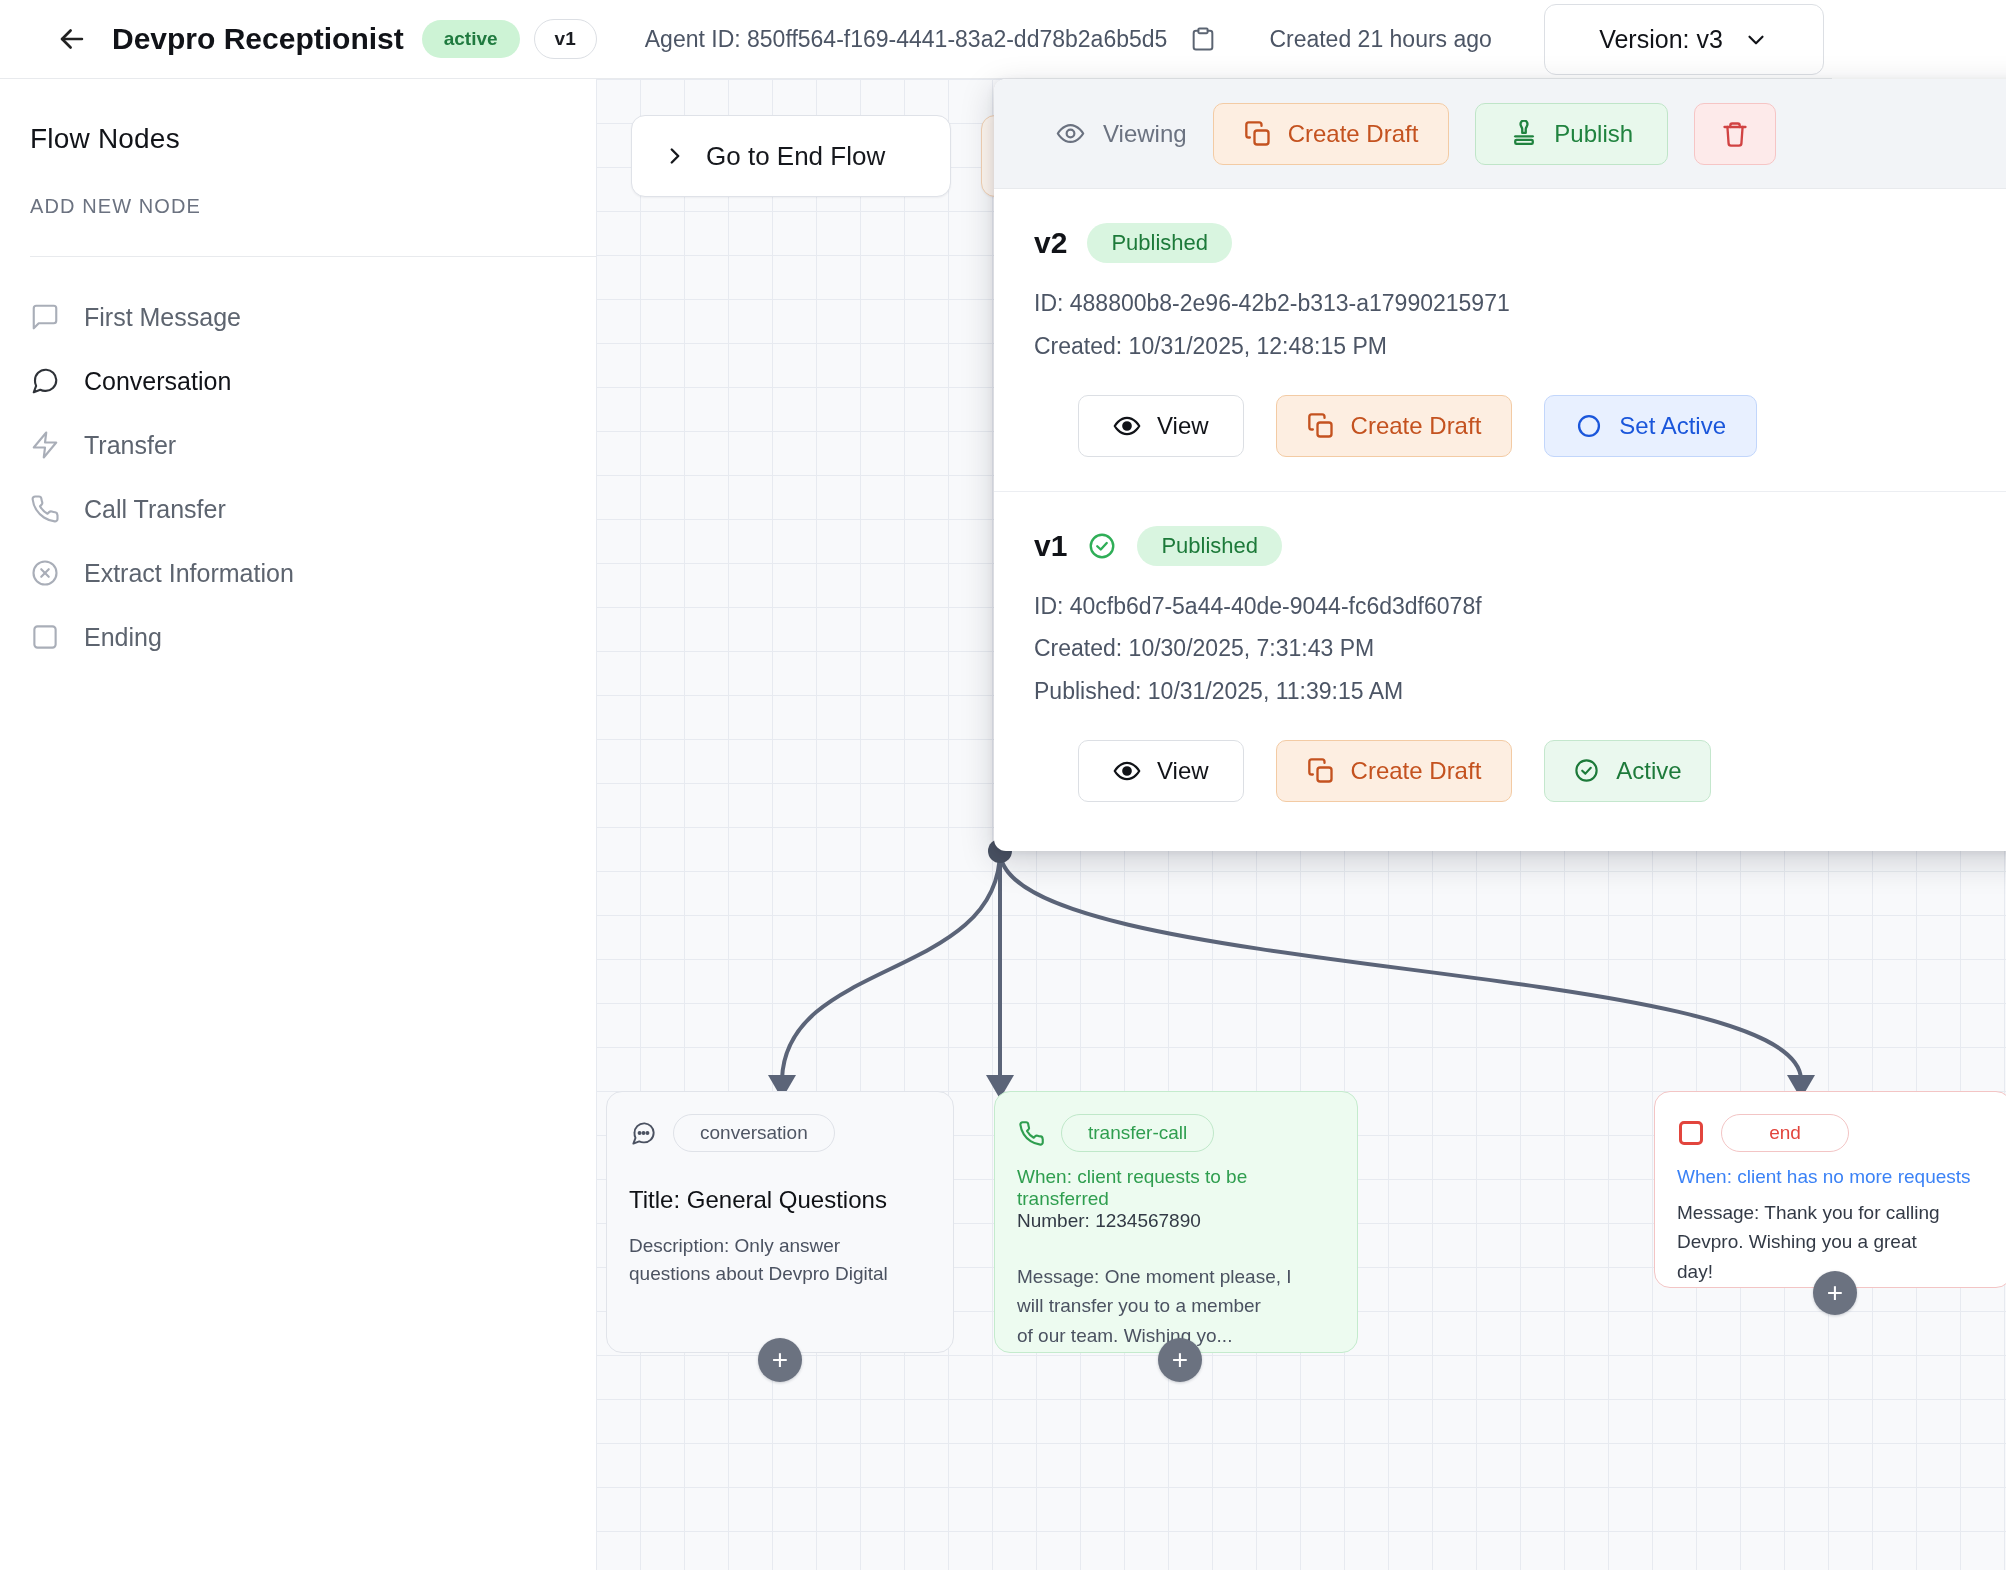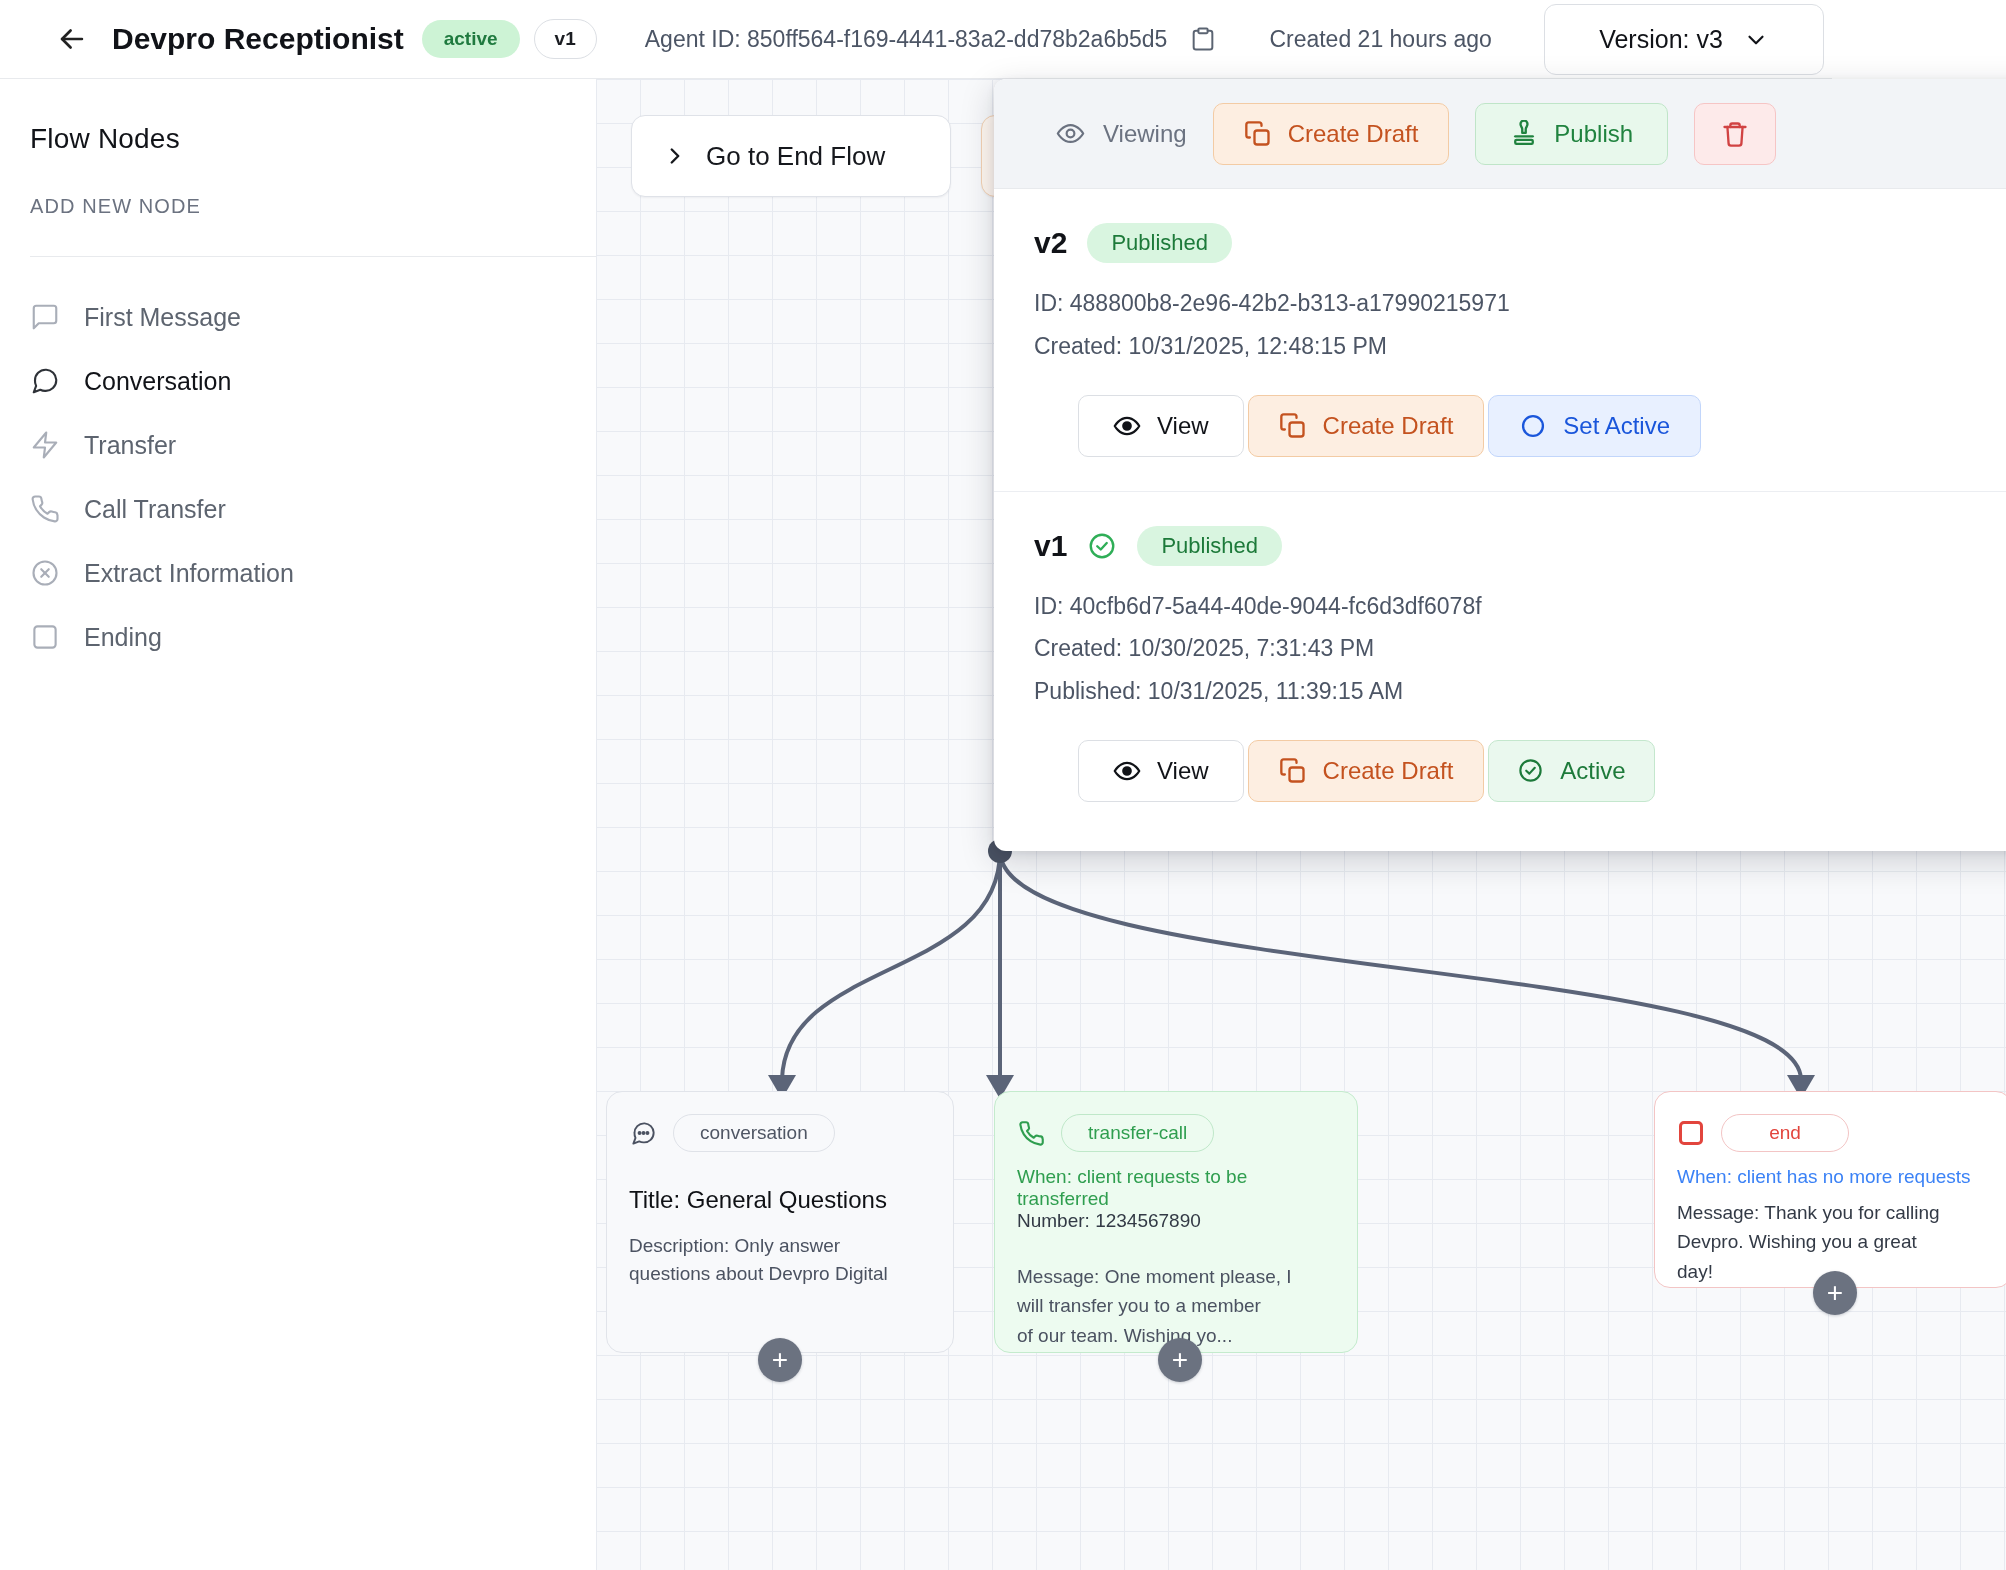--- a/index.html
+++ b/index.html
@@ -183,21 +183,21 @@
     border-bottom: 1px solid #eceef2;
   }
   .vp-version:last-child { border-bottom: none; }
   .vp-vhead { display: flex; align-items: center; gap: 20px; }
   .vp-vnum { font-size: 30px; font-weight: bold; color: #111318; }
   .vp-badge {
     background: #d9f5e0; color: #1d7a3a; border-radius: 999px;
     padding: 7px 24px; font-size: 22px;
   }
   .vp-meta { margin-top: 22px; font-size: 23px; color: #4c5565; line-height: 1.6; }
-  .vp-actions { margin-top: 30px; display: flex; gap: 4px; padding-left: 44px; }
+  .vp-actions { margin-top: 30px; display: flex; gap: 32px; padding-left: 44px; }
   .btn-view {
     background: #fff; border-color: #dcdfe4; color: #111318;
     padding: 16px 34px;
   }
   .btn-setactive {
     background: #e8f0ff; border-color: #c2d6fb; color: #1a56db;
     padding: 16px 30px;
   }
   .btn-activestate {
     background: #eaf8ee; border-color: #c4e7cd; color: #1d7a3a;

